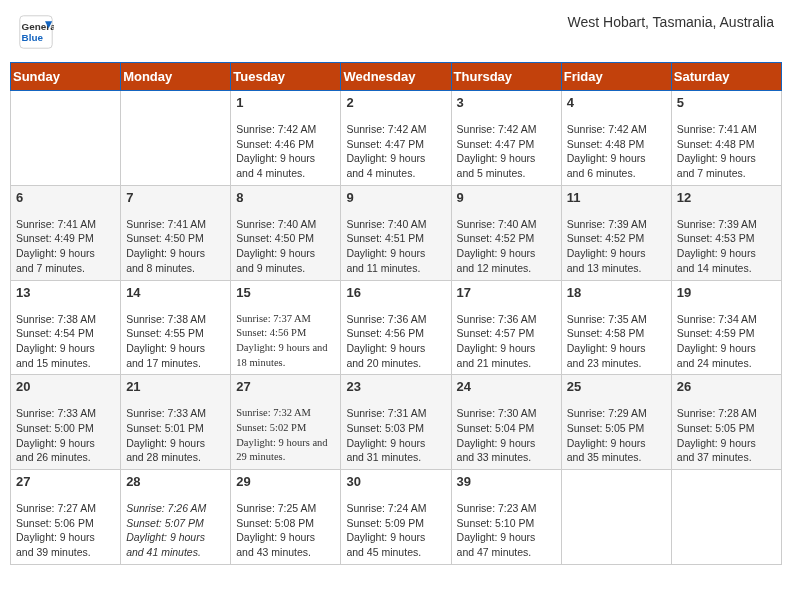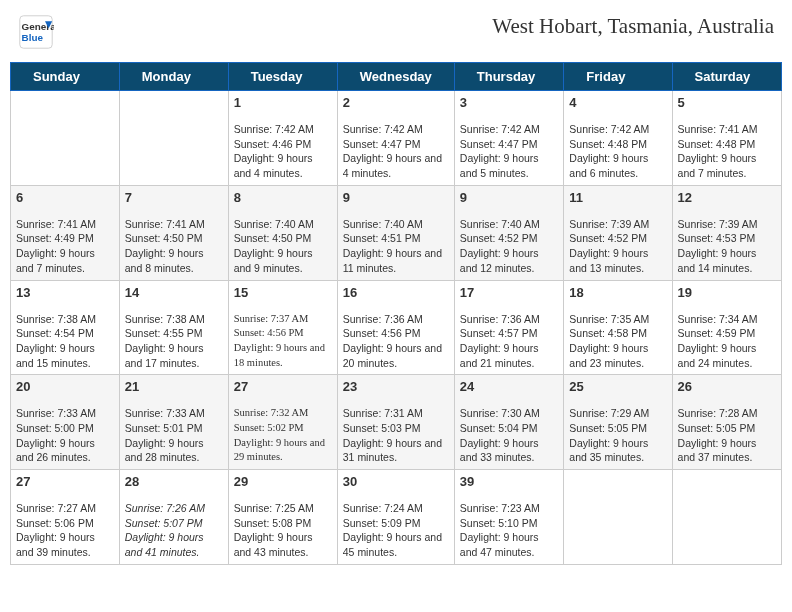--- a/index.html
+++ b/index.html
@@ -28,34 +28,33 @@
     }
     .title-block {
       text-align: right;
     }
     .month-year {
       font-size: 32px;
       font-weight: bold;
       color: #333;
     }
     .location {
-      font-size: 21px;
+      font-size: 14px;
       color: #333;
-      font-family: Liberation Serif, serif;
     }
     .calendar {
       width: 100%;
       border-collapse: collapse;
       border: 1px solid #ccc;
     }
     .calendar th {
-      background-color: #0c4a6e;
+      background-color: #c2410c;
       color: #fff;
       text-align: left;
-      padding: 6px 22px;
+      padding: 6px 2px;
       font-size: 13px;
       font-weight: bold;
       border: 1px solid #1565c0;
     }
     .calendar td {
       vertical-align: top;
       border: 1px solid #ccc;
       padding: 4px 5px;
       width: 110px;
       min-height: 80px;

